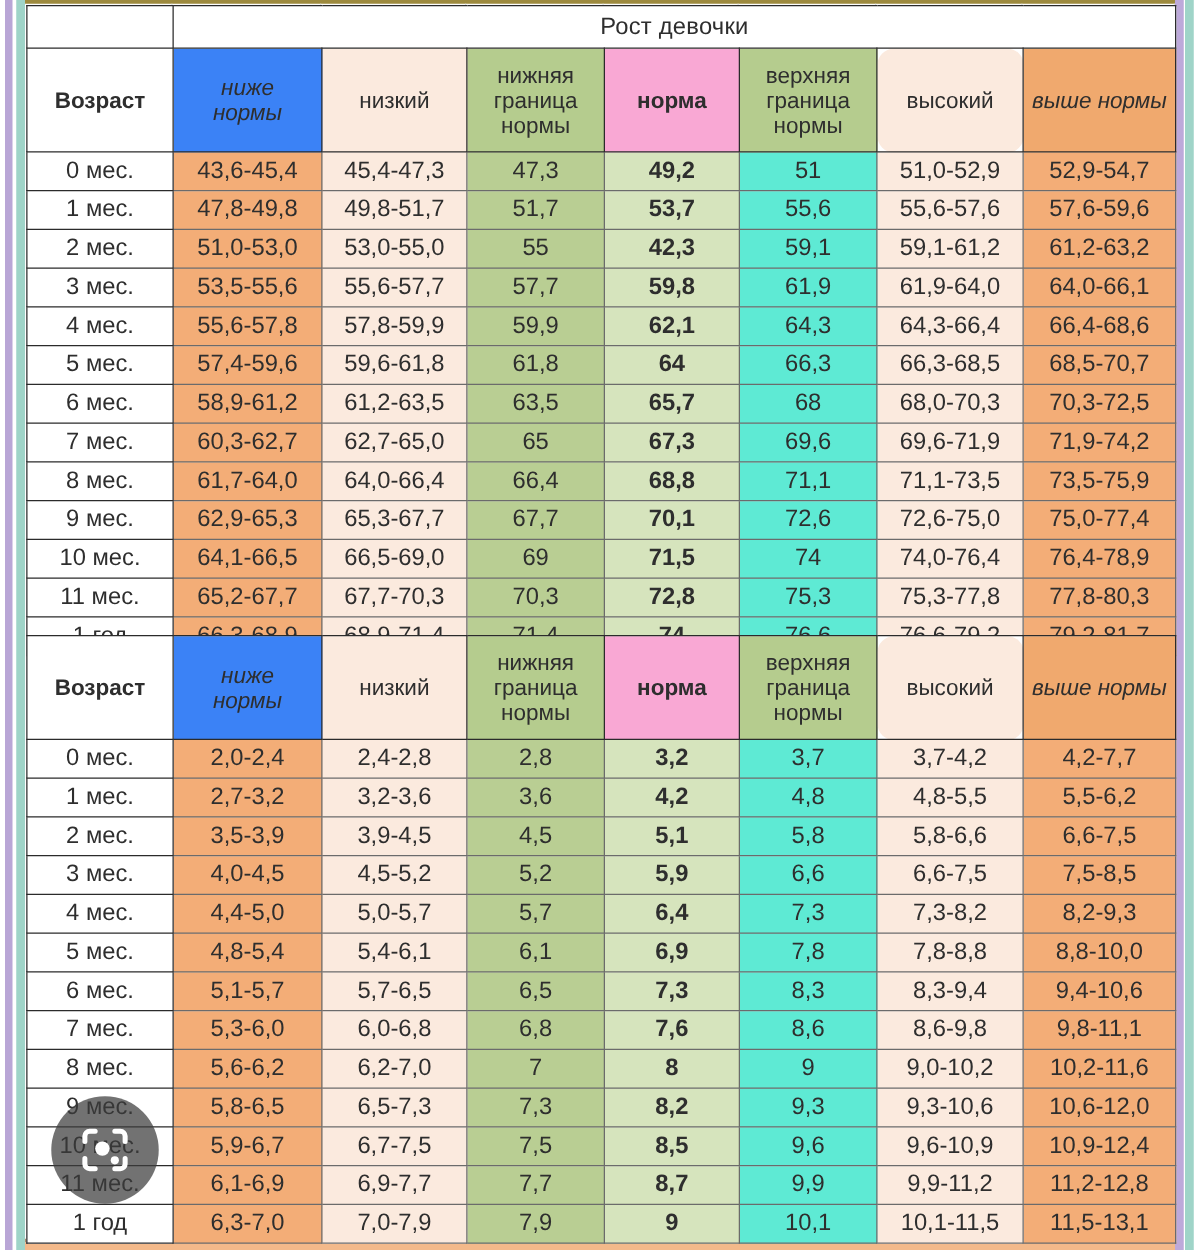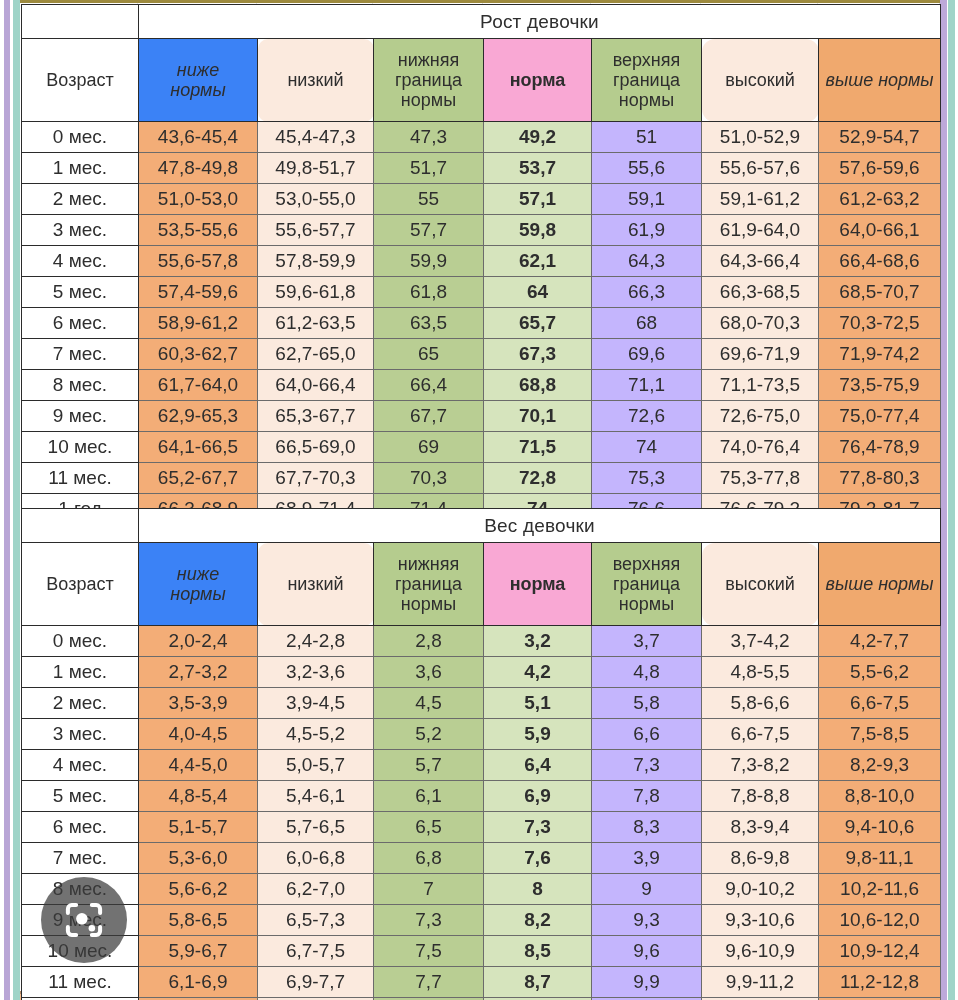--- a/index.html
+++ b/index.html
@@ -107,40 +107,40 @@
   }
   td.title-blank {
     background: #ffffff;
     border-right: 1px solid #2b2b2b;
   }
 
   
   tr.hdr td { height: 82px; font-size: 18px; }
   td.hdr-age {
     background: #ffffff;
-    font-weight: normal;
+    font-weight: bold;
     font-size: 21px;
     color: #1d1d1d;
   }
   td.hdr-below   { background: #3b82f6; font-style: italic; }
-  td.hdr-low     { background: #fbeade; border-radius: 10px; }
+  td.hdr-low     { background: #fbeade; }
   td.hdr-lownorm { background: #b5cc8e; }
   td.hdr-norm    { background: #f9a8d4; font-weight: bold; }
   td.hdr-upnorm  { background: #b5cc8e; }
   td.hdr-high    { background: #fbeade; border-radius: 13px; }
   td.hdr-above   { background: #f0a96e; font-style: italic; }
 
   
   tr.data td { height: 30px; }
   td.age      { background: #ffffff; font-size: 19px; color: #262626; margin-top: 18px; }
   td.below    { background: #f3ad77; margin-top: 36px; }
   td.low      { background: #fbeade; }
   td.lownorm  { background: #b9ce93; }
   td.norm     { background: #d6e4bd; font-weight: bold; }
-  td.upnorm   { background: #c4b5fd; }
+  td.upnorm   { background: #5eead4; }
   td.high     { background: #fbeade; }
   td.above    { background: #f3ad77; }
 
   
   tr.data td.below, tr.data td.low, tr.data td.lownorm,
   tr.data td.norm, tr.data td.upnorm, tr.data td.high,
   tr.data td.above { border-color: #6b6b6b; }
   tr.data td.age { border-color: #2b2b2b; }
 
   
@@ -242,21 +242,21 @@
             <td class="norm">53,7</td>
             <td class="upnorm">55,6</td>
             <td class="high">55,6-57,6</td>
             <td class="above">57,6-59,6</td>
           </tr>
           <tr class="data">
             <td class="age">2 мес.</td>
             <td class="below">51,0-53,0</td>
             <td class="low">53,0-55,0</td>
             <td class="lownorm">55</td>
-            <td class="norm">57,1</td>
+            <td class="norm">42,3</td>
             <td class="upnorm">59,1</td>
             <td class="high">59,1-61,2</td>
             <td class="above">61,2-63,2</td>
           </tr>
           <tr class="data">
             <td class="age">3 мес.</td>
             <td class="below">53,5-55,6</td>
             <td class="low">55,6-57,7</td>
             <td class="lownorm">57,7</td>
             <td class="norm">59,8</td>
@@ -364,24 +364,20 @@
         <col class="c-age">
           <col class="c-1">
           <col class="c-2">
           <col class="c-3">
         <col class="c-4">
           <col class="c-5">
           <col class="c-6">
           <col class="c-7">
       </colgroup>
       <tbody>
-        <tr>
-          <td class="title-blank"></td>
-          <td class="title-cell" colspan="7">Вес девочки</td>
-        </tr>
         <tr class="hdr">
           <td class="hdr-age">Возраст</td>
           <td class="hdr-below">
             <div>ниже</div>
             <div>нормы</div>
           </td>
           <td class="hdr-low">низкий</td>
           <td class="hdr-lownorm">
             <div>нижняя</div>
             <div>граница</div>
@@ -467,21 +463,21 @@
             <td class="upnorm">8,3</td>
             <td class="high">8,3-9,4</td>
             <td class="above">9,4-10,6</td>
           </tr>
           <tr class="data">
             <td class="age">7 мес.</td>
             <td class="below">5,3-6,0</td>
             <td class="low">6,0-6,8</td>
             <td class="lownorm">6,8</td>
             <td class="norm">7,6</td>
-            <td class="upnorm">3,9</td>
+            <td class="upnorm">8,6</td>
             <td class="high">8,6-9,8</td>
             <td class="above">9,8-11,1</td>
           </tr>
           <tr class="data">
             <td class="age">8 мес.</td>
             <td class="below">5,6-6,2</td>
             <td class="low">6,2-7,0</td>
             <td class="lownorm">7</td>
             <td class="norm">8</td>
             <td class="upnorm">9</td>

